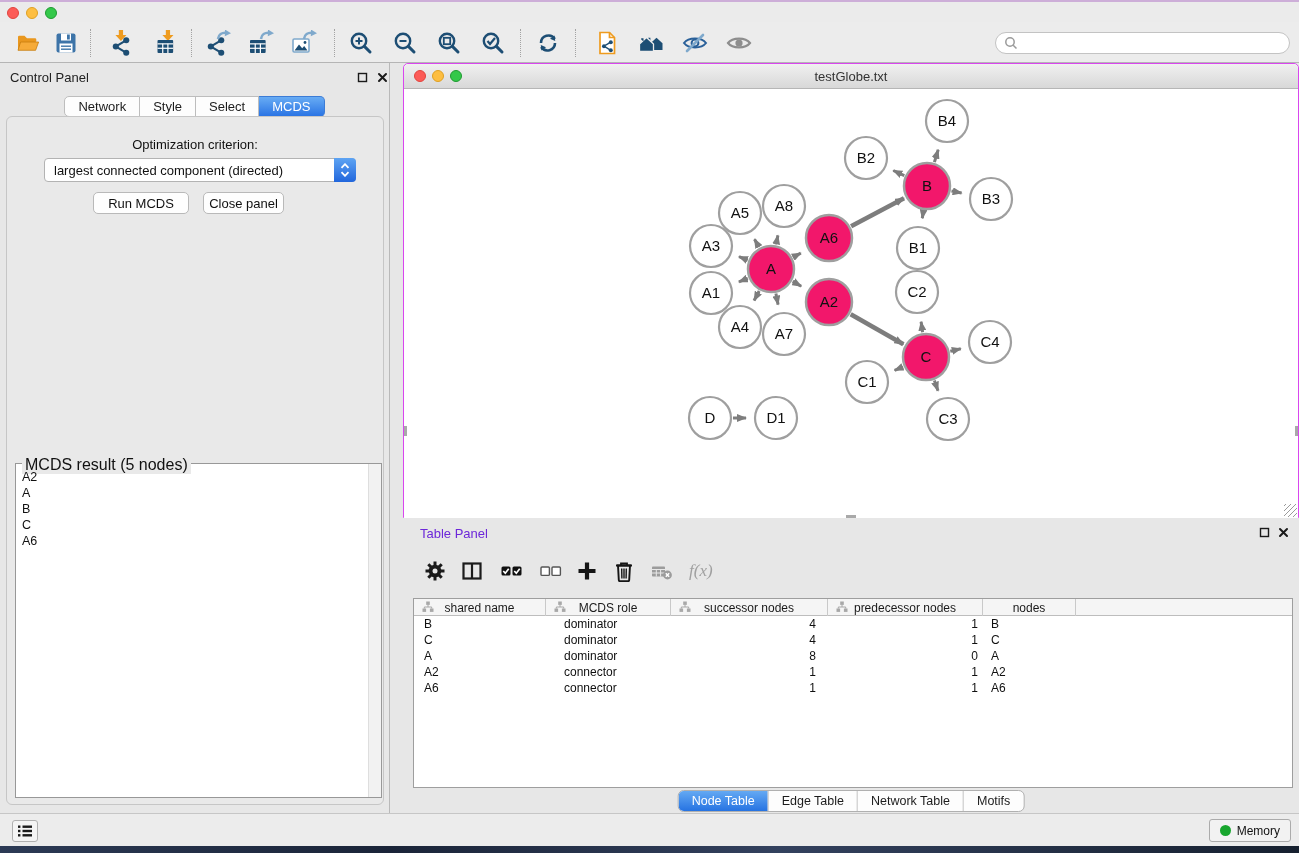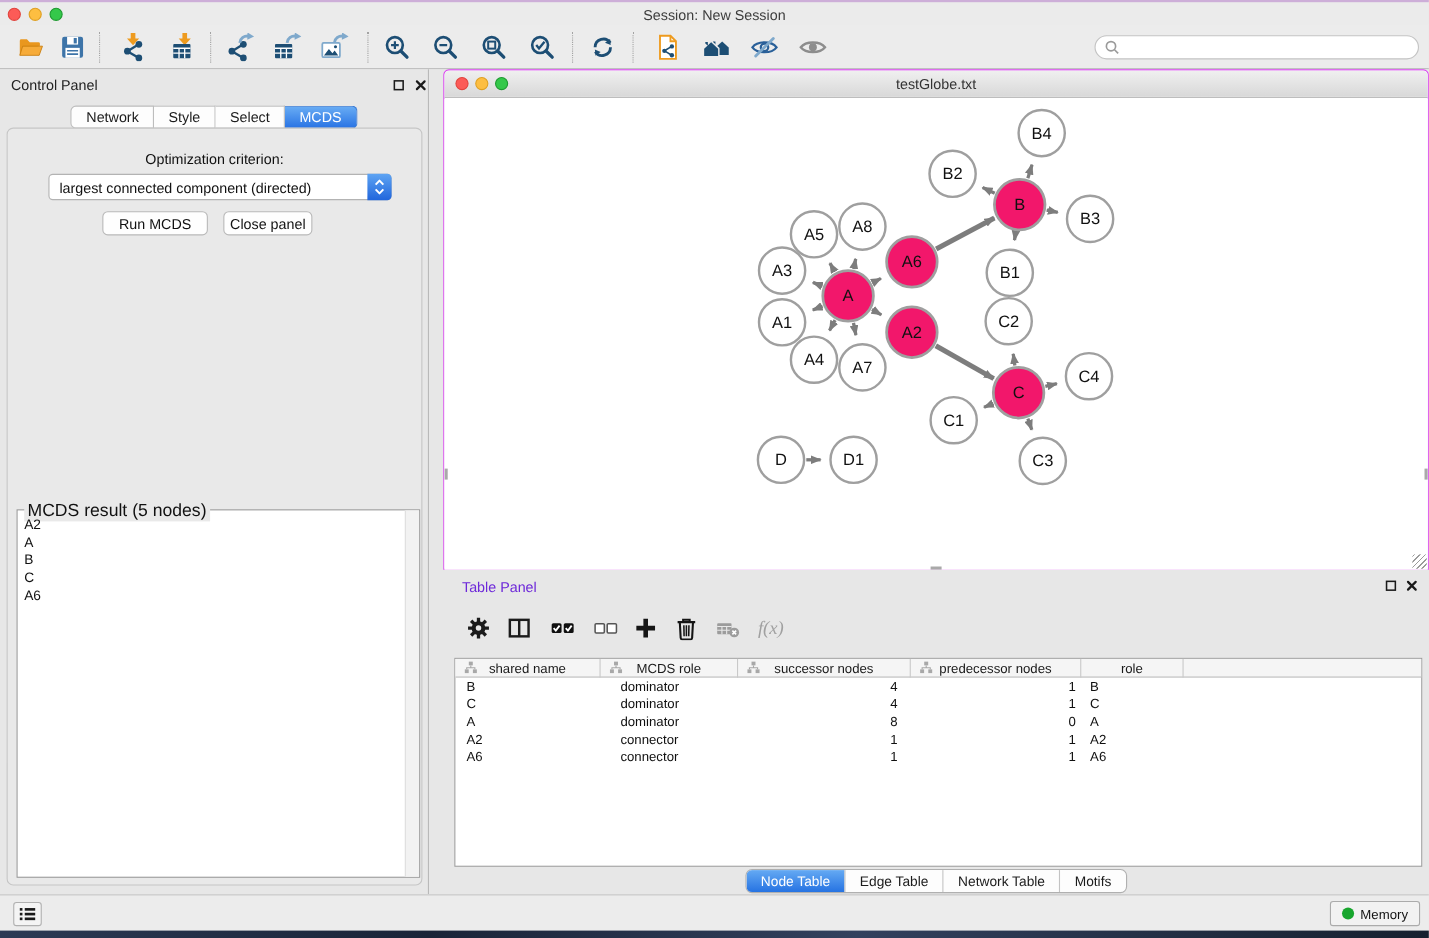--- a/index.html
+++ b/index.html
@@ -126,21 +126,20 @@
 </style>
 </head>
 <body>
 
 <div id="app">
 
   <div id="titlebar">
     <span class="tl red" style="left:7px"></span>
     <span class="tl yellow" style="left:26px"></span>
     <span class="tl green" style="left:45px"></span>
-    <div class="title">Session: New Session</div>
   </div>
 
   <div id="toolbar">
     <div id="toolbar-groups"></div>
     <div id="search-box">
       <span>
         <svg width="14" height="14" viewBox="0 0 14 14">
             <circle cx="6" cy="6" r="4.2" fill="none" stroke="#9a9a9a" stroke-width="1.5"></circle>
             <line x1="9.2" y1="9.2" x2="12.5" y2="12.5" stroke="#9a9a9a" stroke-width="1.5"></line>
           </svg>
@@ -677,21 +676,21 @@
                 <svg width="12" height="12" viewBox="0 0 12 12">
                   <rect x="4.2" y="0.5" width="3.6" height="3.4" fill="#a8a8a8"></rect>
                   <rect x="0.5" y="7.5" width="3.6" height="3.4" fill="#a8a8a8"></rect>
                   <rect x="7.9" y="7.5" width="3.6" height="3.4" fill="#a8a8a8"></rect>
                   <path d="M6,3.9 V6 M2.3,7.5 V6 H9.7 V7.5" fill="none" stroke="#a8a8a8" stroke-width="1"></path>
                 </svg>
               </span>
               <span>predecessor nodes</span>
             </div>
             <div class="nt-hcell" style="width: 93px;">
-              <span>role</span>
+              <span>nodes</span>
             </div>
           </div>
         <div id="nt-body">
             <div class="nt-row">
               <div class="nt-cell" style="width: 132px; padding-left: 10px;">B</div>
               <div class="nt-cell" style="width: 125px; padding-left: 18px;">dominator</div>
               <div class="nt-cell" style="width: 157px; text-align: right; padding-right: 12px;">4</div>
               <div class="nt-cell" style="width: 155px; text-align: right; padding-right: 5px;">1</div>
               <div class="nt-cell" style="width: 93px; padding-left: 8px;">B</div>
             </div>

